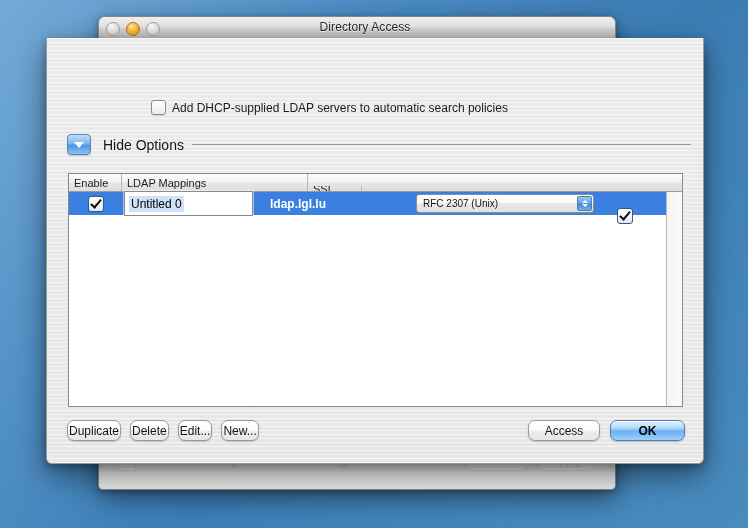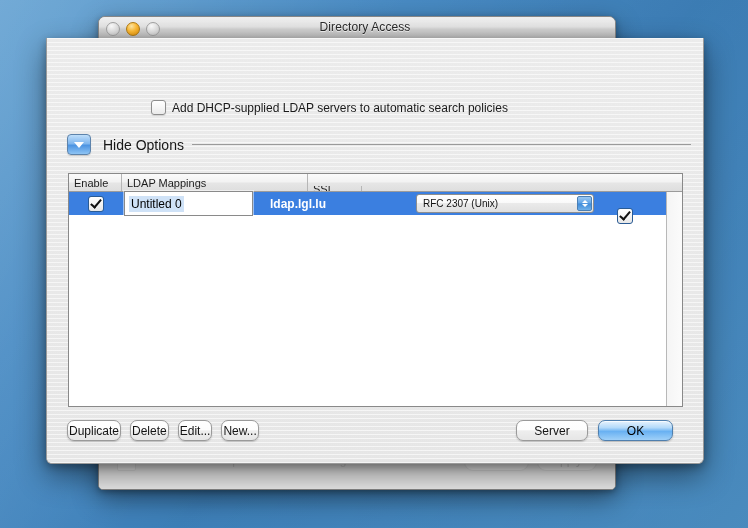--- a/index.html
+++ b/index.html
@@ -285,21 +285,21 @@
     white-space: nowrap;
   }
   .btn.default {
     border-color: #4f7fae;
     background: linear-gradient(to bottom, #e7f3fe 0%, #b4dafa 35%, #69b1f2 55%, #9fd0f8 100%);
     box-shadow: 0 1px 2px rgba(0,0,0,0.22), inset 0 1px 0 rgba(255,255,255,0.7);
     color: #000;
   }
   #spacer { flex: 1; }
   #btn-cancel { margin-right: 10px; }
-  #btn-ok { margin-right: 12px; min-width: 75px; }
+  #btn-ok { margin-right: 0; min-width: 75px; font-weight: bold; }
   #btn-cancel { min-width: 72px; }
 </style>
 </head>
 <body>
 
 <div id="desktop">
   <div id="desktop-sheen"></div>
 </div>
 
 <div id="parent-window">
@@ -404,17 +404,17 @@
 
     <div id="scroll-gutter"></div>
   </div>
 
   <div id="button-bar">
     <div class="btn" id="btn-duplicate">Duplicate</div>
     <div class="btn" id="btn-delete">Delete</div>
     <div class="btn" id="btn-edit">Edit...</div>
     <div class="btn" id="btn-new">New...</div>
     <div id="spacer"></div>
-    <div class="btn" id="btn-cancel">Server</div>
+    <div class="btn" id="btn-cancel">Access</div>
     <div class="btn default" id="btn-ok">OK</div>
   </div>
 
 </div>
 
 </body></html>

